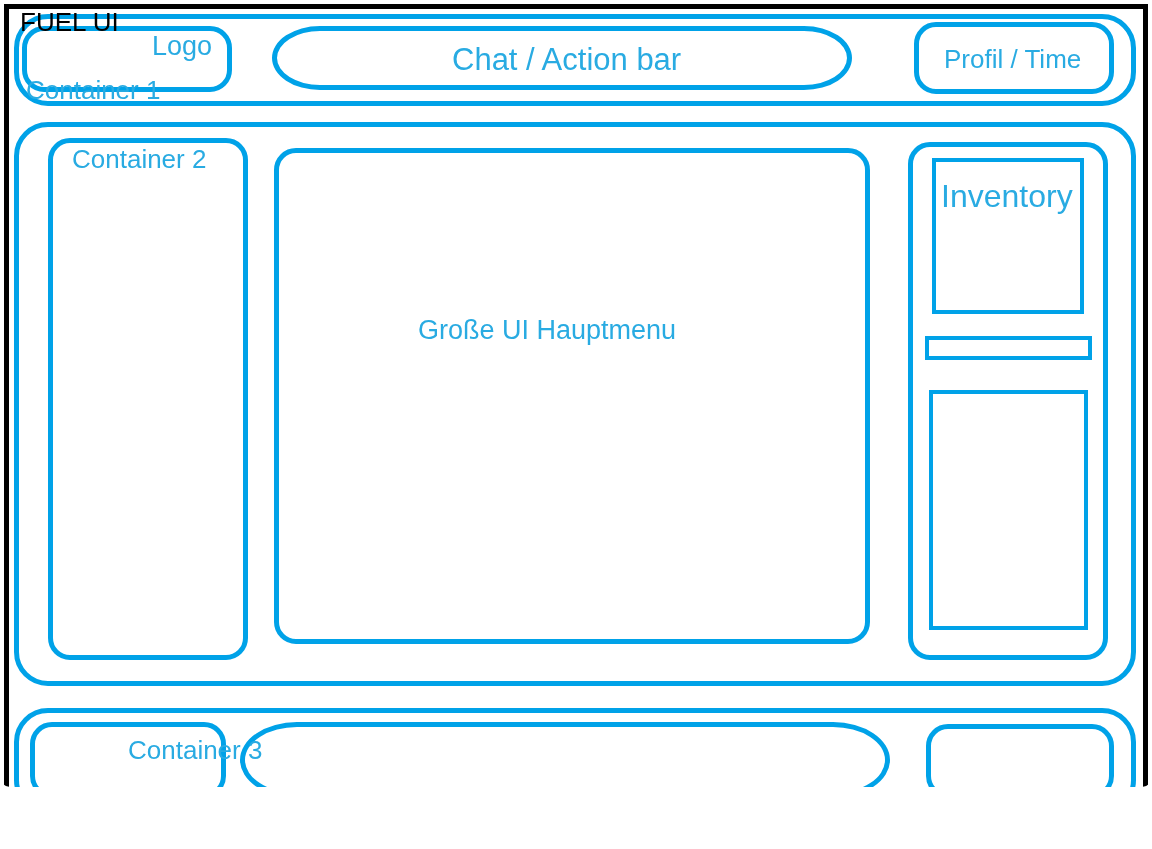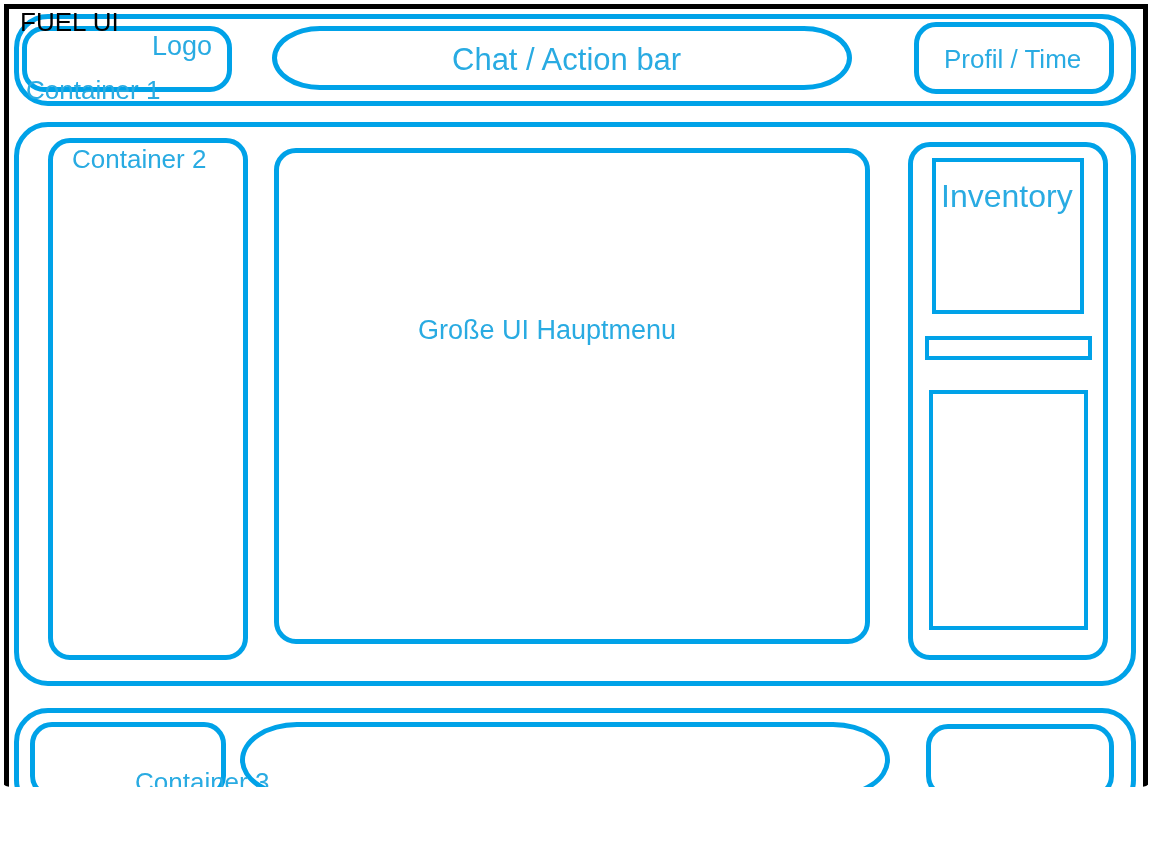--- a/index.html
+++ b/index.html
@@ -99,24 +99,23 @@
     top: 315px;
     font-size: 27px;
     text-align: center;
   }
   #label-inventory {
     left: 941px;
     top: 178px;
     font-size: 32px;
   }
   #label-container-3 {
-    left: 135px;
+    left: 128px;
     top: 735px;
     font-size: 26px;
-    margin-top: 32px;
   }
 </style>
 </head>
 <body>
 
 <div id="canvas">
 
   <div class="outer-frame"></div>
 
   <div class="wbox round-lg" style="left:14px; top:14px; width:1122px; height:92px;"></div>

